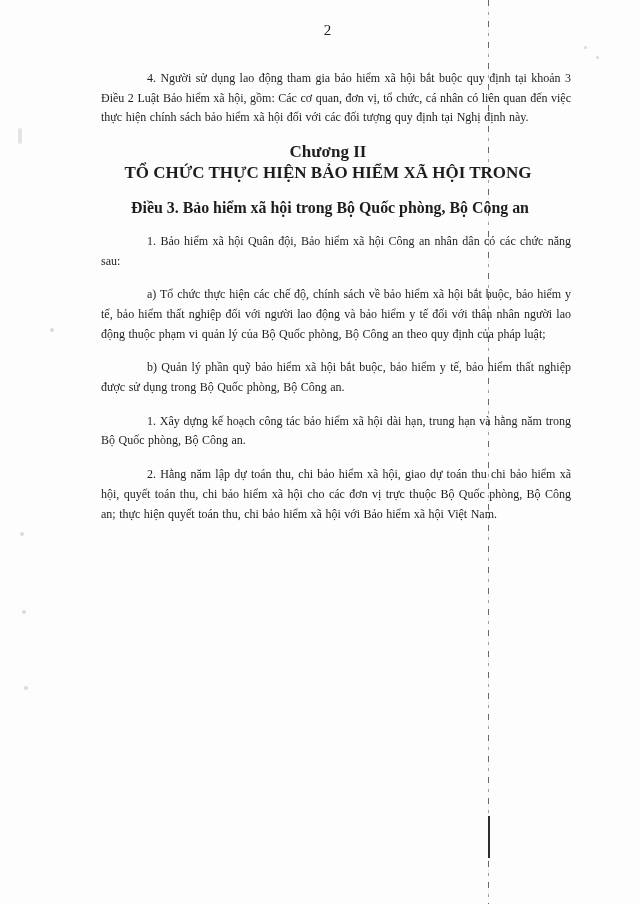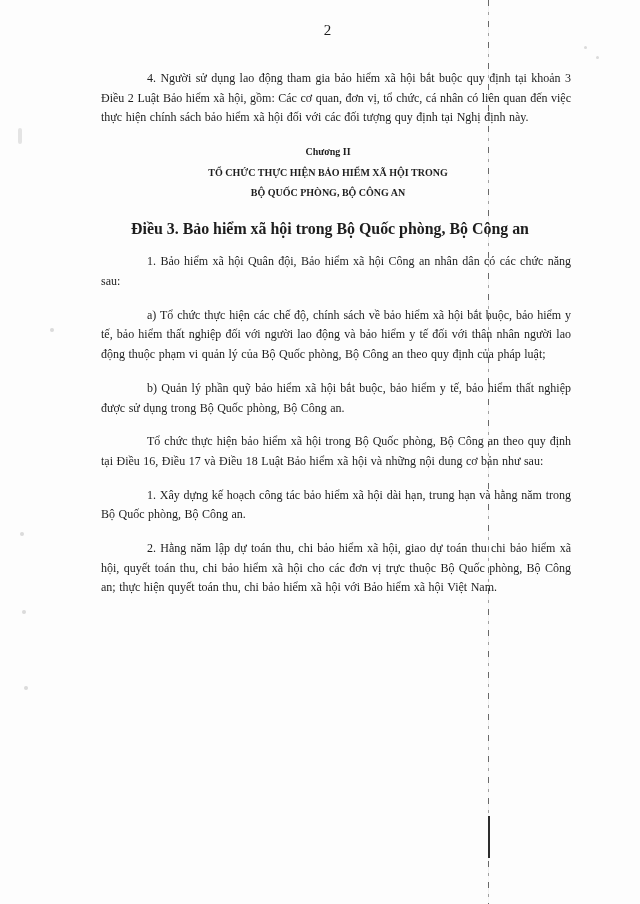--- a/index.html
+++ b/index.html
@@ -31,21 +31,21 @@
     text-indent: 46px;
     margin: 0 0 14px 16px;
     word-spacing: 0.5px;
   }
   .chapter {
     text-align: center;
     font-weight: bold;
     margin: 0 0 15px 0;
   }
   .chapter .line {
-    font-size: 10px;
+    font-size: 17px;
     line-height: 20.5px;
   }
   p.article-heading {
     font-weight: bold;
     font-size: 15.9px;
     line-height: 19.7px;
     text-align: justify;
     text-indent: 46px;
     margin: 0 0 14px 0;
   }
@@ -100,34 +100,32 @@
 
   <div class="content">
 
     <div class="pageno">2</div>
 
     <p class="body">4. Người sử dụng lao động tham gia bảo hiểm xã hội bắt buộc quy định tại khoản 3 Điều 2 Luật Bảo hiểm xã hội, gồm: Các cơ quan, đơn vị, tổ chức, cá nhân có liên quan đến việc thực hiện chính sách bảo hiểm xã hội đối với các đối tượng quy định tại Nghị định này.</p>
 
     <div class="chapter">
       <div class="line">Chương II</div>
       <div class="line">TỔ CHỨC THỰC HIỆN BẢO HIỂM XÃ HỘI TRONG</div>
-      <div class="line">BỘ QUỐC PHÒNG, BỘ CÔNG AN</div>
     </div>
 
     <p class="article-heading">Điều 3. Bảo hiểm xã hội trong Bộ Quốc phòng, Bộ Công an</p>
 
     <p class="body">1. Bảo hiểm xã hội Quân đội, Bảo hiểm xã hội Công an nhân dân có các chức năng sau:</p>
 
     <p class="body">a) Tổ chức thực hiện các chế độ, chính sách về bảo hiểm xã hội bắt buộc, bảo hiểm y tế, bảo hiểm thất nghiệp đối với người lao động và bảo hiểm y tế đối với thân nhân người lao động thuộc phạm vi quản lý của Bộ Quốc phòng, Bộ Công an theo quy định của pháp luật;</p>
 
     <p class="body">b) Quản lý phần quỹ bảo hiểm xã hội bắt buộc, bảo hiểm y tế, bảo hiểm thất nghiệp được sử dụng trong Bộ Quốc phòng, Bộ Công an.</p>
 
 
 
-    <p class="body">Tổ chức thực hiện bảo hiểm xã hội trong Bộ Quốc phòng, Bộ Công an theo quy định tại Điều 16, Điều 17 và Điều 18 Luật Bảo hiểm xã hội và những nội dung cơ bản như sau:</p>
 
     <p class="body">1. Xây dựng kế hoạch công tác bảo hiểm xã hội dài hạn, trung hạn và hằng năm trong Bộ Quốc phòng, Bộ Công an.</p>
 
     <p class="body">2. Hằng năm lập dự toán thu, chi bảo hiểm xã hội, giao dự toán thu chi bảo hiểm xã hội, quyết toán thu, chi bảo hiểm xã hội cho các đơn vị trực thuộc Bộ Quốc phòng, Bộ Công an; thực hiện quyết toán thu, chi bảo hiểm xã hội với Bảo hiểm xã hội Việt Nam.</p>
 
 
   </div>
 
   <div class="crease"></div>
   <div class="crease-solid"></div>

